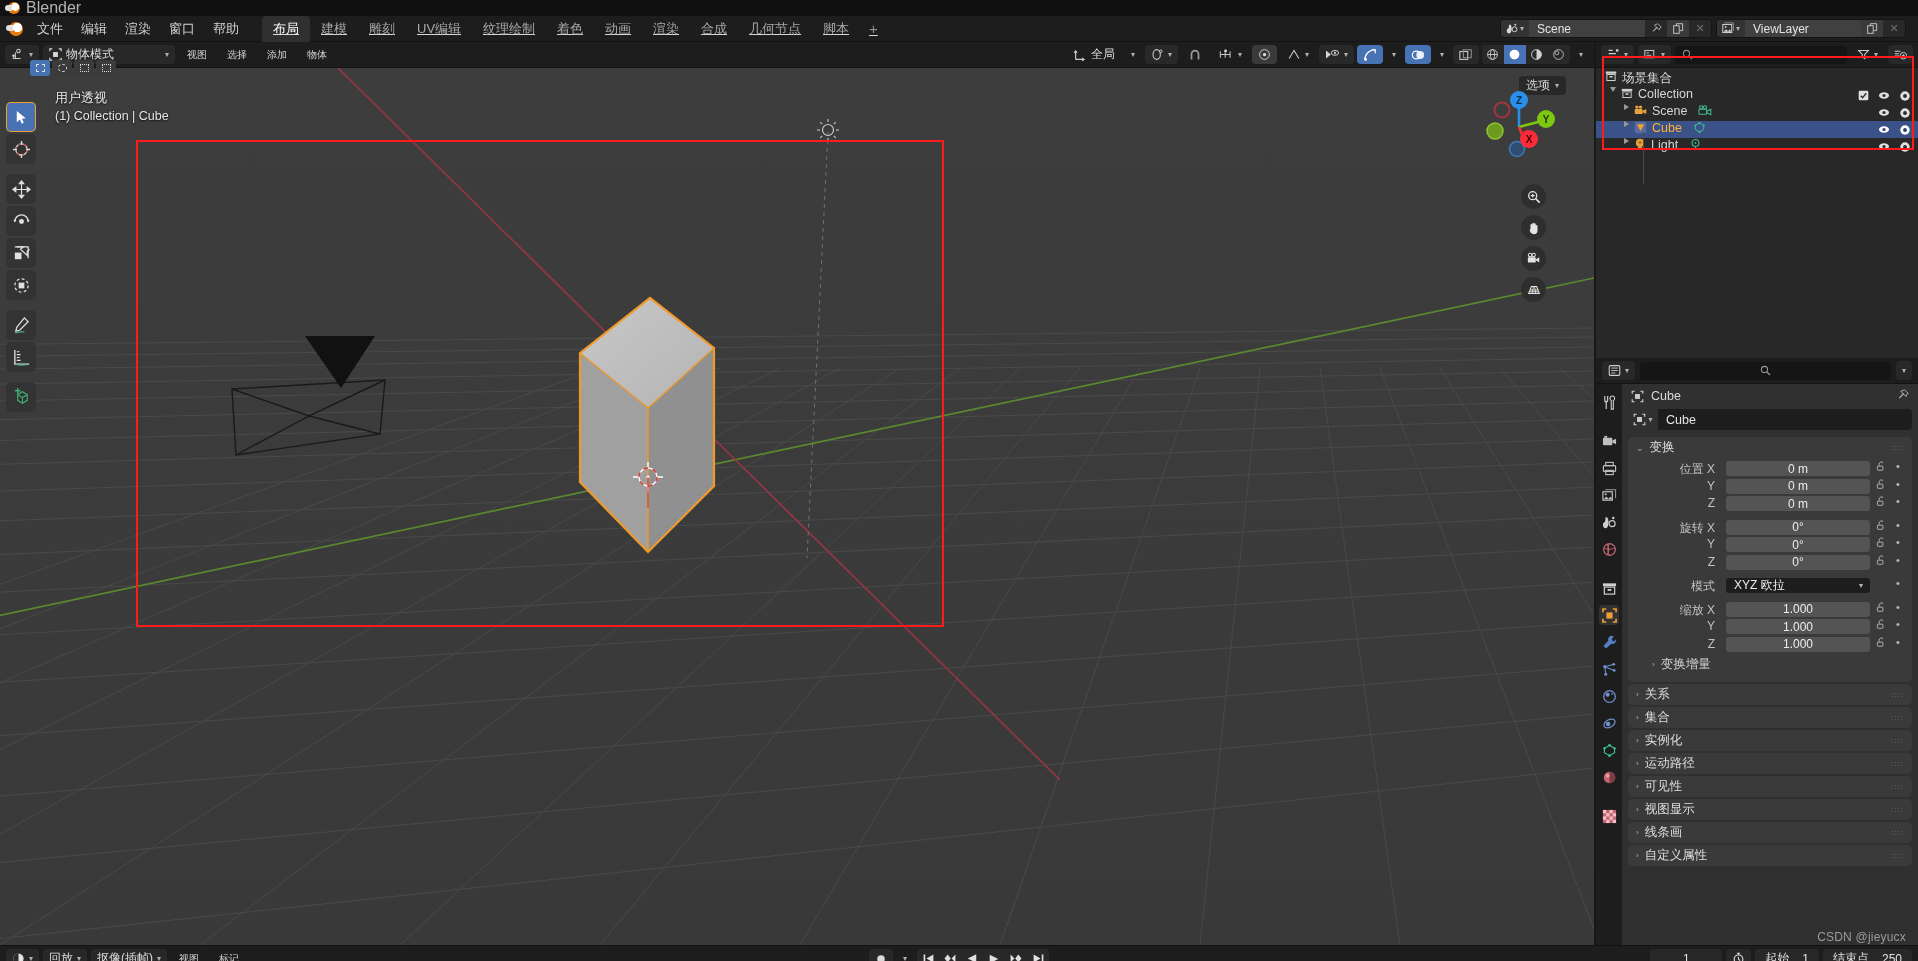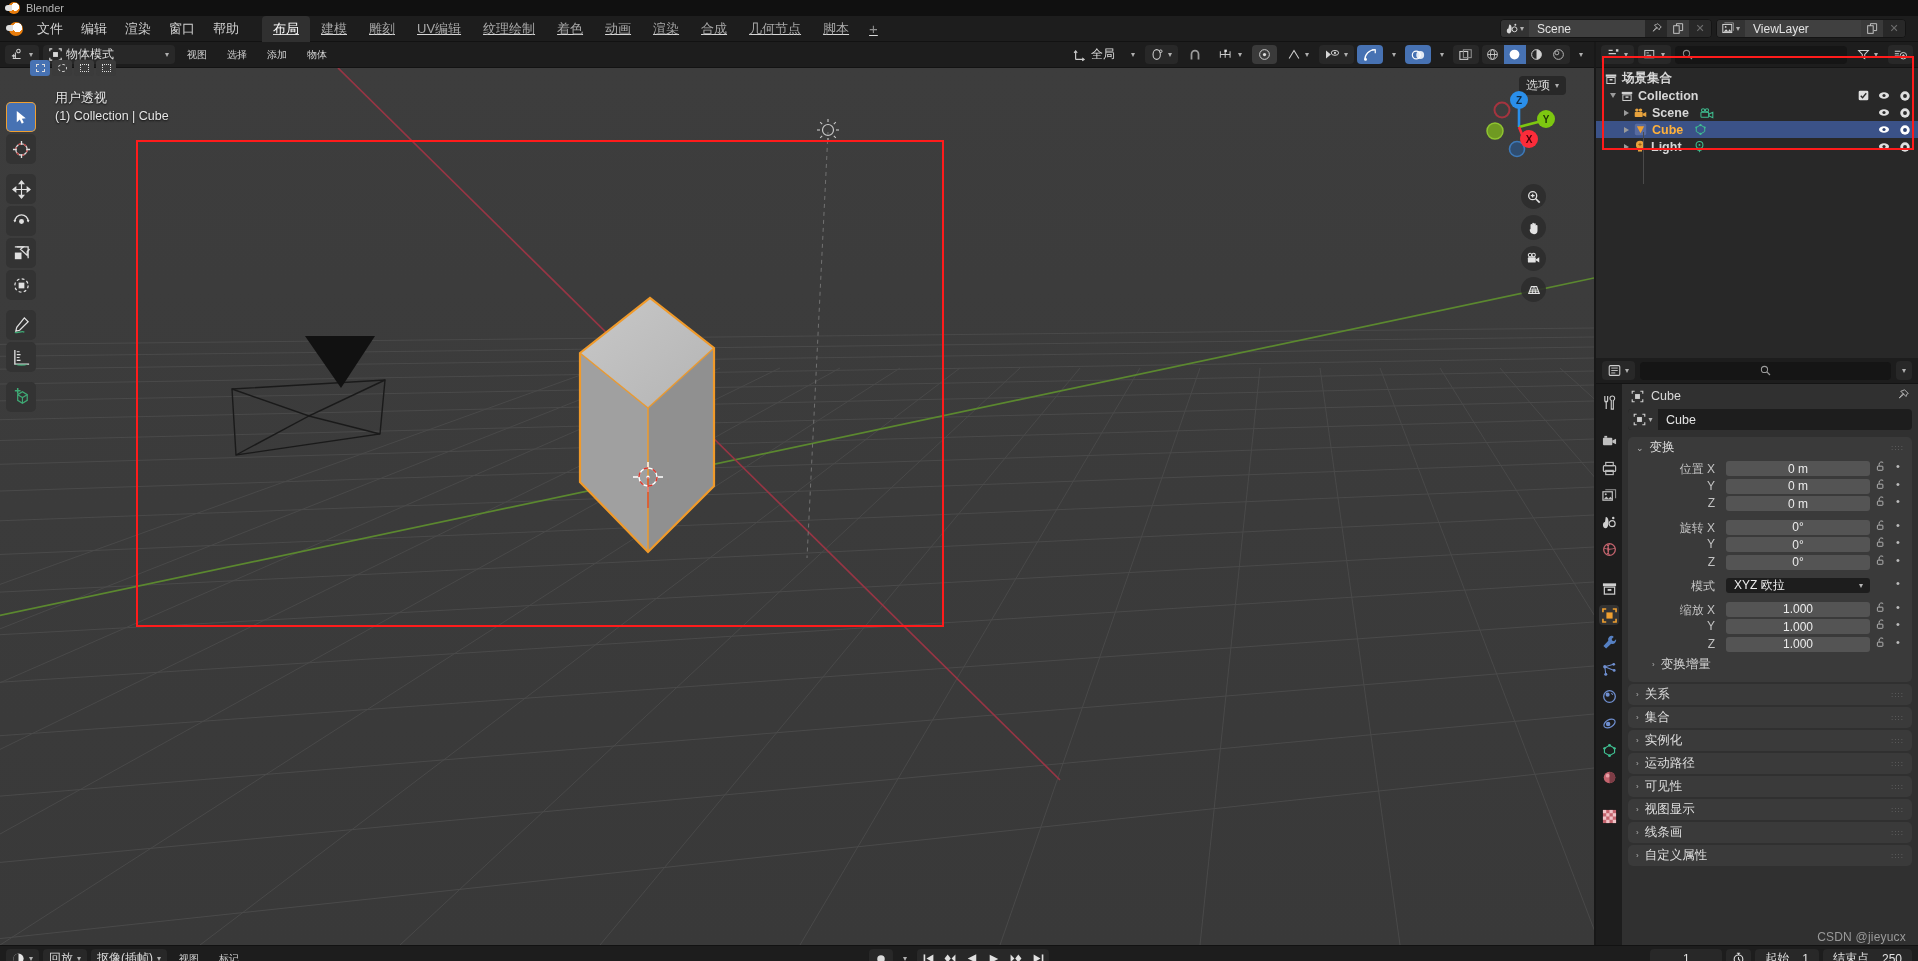--- a/index.html
+++ b/index.html
@@ -7,21 +7,21 @@
   body{
     width:1918px; height:961px; overflow:hidden;
     font-family:"Liberation Sans","DejaVu Sans",sans-serif;
     font-size:13px; color:#d9d9d9; -webkit-font-smoothing:antialiased;
   }
   .app{ position:relative; width:1918px; height:961px; background:#181818; }
 
   
   .titlebar{ height:16px; background:#101010; display:flex; align-items:center;
              padding-left:8px; gap:6px; }
-  .titlebar .tlabel{ font-size:11px; color:#b4b4b4; }
+  .titlebar .tlabel{ font-size:16px; color:#b4b4b4; }
   .blender-logo{ width:12px; height:12px; border-radius:50%;
                  background:radial-gradient(circle at 60% 40%, #ffffff 0 38%, #e87d0d 40% 100%);
                  position:relative; }
   .blender-logo:after{ content:""; position:absolute; left:-3px; top:3px; width:7px; height:6px;
                        background:#e0e0e0; border-radius:60% 10% 10% 60%/70% 10% 10% 70%; }
 
   
   .topbar{ height:26px; background:#1d1d1d; display:flex; align-items:center;
            padding:0 6px; gap:0px; border-bottom:1px solid #121212; }
   .tb-logo{ width:20px; height:20px; display:flex; align-items:center; justify-content:center; margin-right:2px;}
@@ -93,21 +93,21 @@
            border:2px solid #ff1b1b; pointer-events:none; }
 
   
   .outliner{ position:absolute; left:1596px; top:42px; width:322px; height:316px;
              background:#1d1d1d; }
   .out-header{ height:26px; display:flex; align-items:center; gap:4px; padding:0 5px;
                background:#1d1d1d; border-bottom:1px solid #141414;}
   .out-search{ flex:1; height:18px; background:#151515; border-radius:4px; display:flex;
                align-items:center; padding:0 7px; gap:5px; color:#7f7f7f; font-size:11px;}
   .out-body{ padding:2px 0 0 0; background:#282828; height:290px; }
-  .out-row{ height:17px; display:flex; align-items:center; padding:0 7px 0 9px; gap:5px; font-size:12.5px;font-weight:bold;}
+  .out-row{ height:17px; display:flex; padding:0 7px 0 9px; gap:5px; font-size:12.5px;}
   .out-row.sel{ background:#3b5288; }
   .out-row .nm{ color:#d7d7d7; }
   .out-row.sel .nm{ color:#ffb13a; }
   .out-row .sp{ margin-left:auto; display:flex; align-items:center; gap:9px;}
   .tri{ width:0;height:0;border-left:5px solid #9a9a9a;border-top:3.5px solid transparent;
         border-bottom:3.5px solid transparent; }
   .tri.down{ border-left:3.5px solid transparent;border-right:3.5px solid transparent;
              border-top:5px solid #9a9a9a; border-bottom:0;}
   .indent1{ padding-left:14px;} .indent2{ padding-left:28px;}
   .vline{ position:absolute; left:1643px; top:132px; width:1px; height:52px; background:#4a4a4a; }

